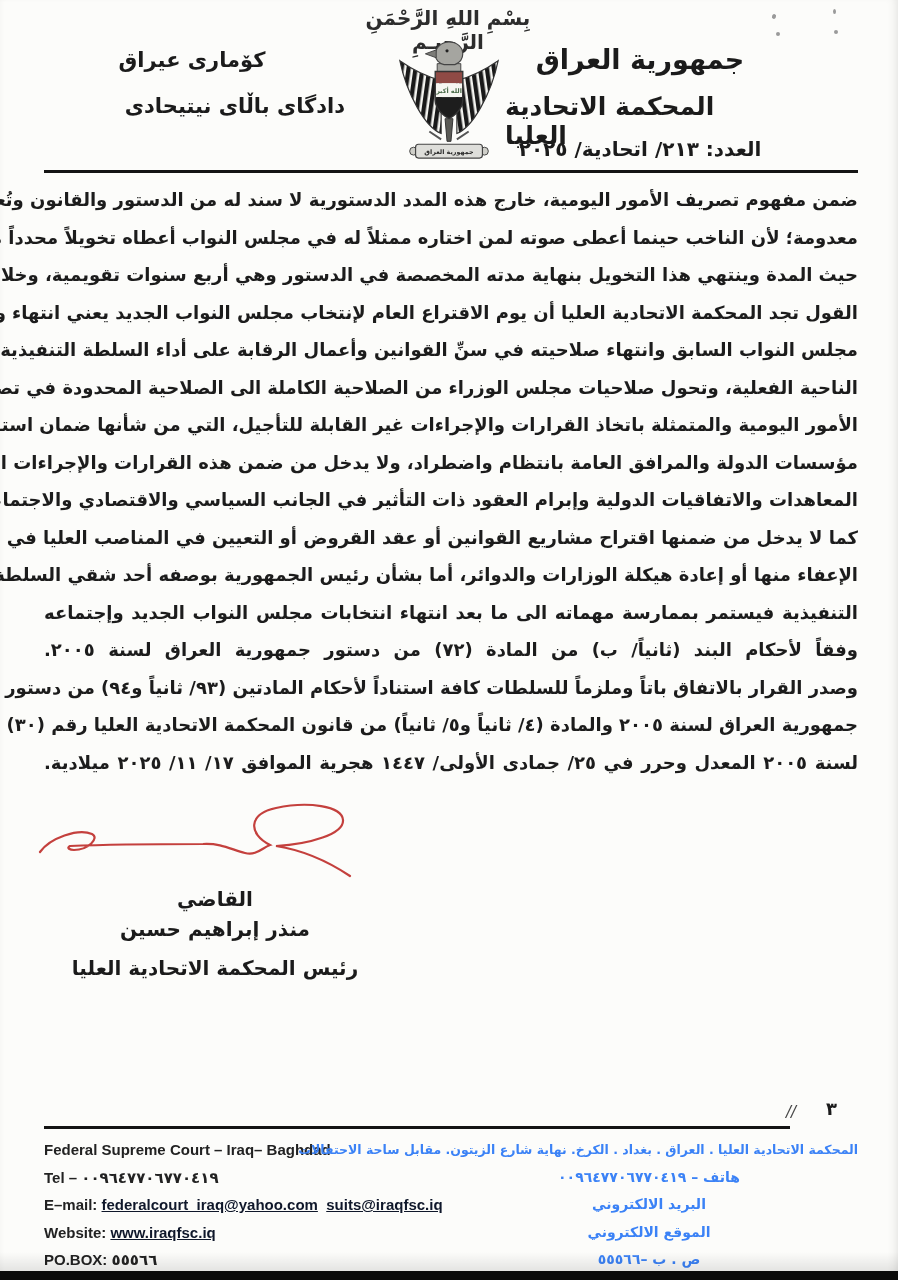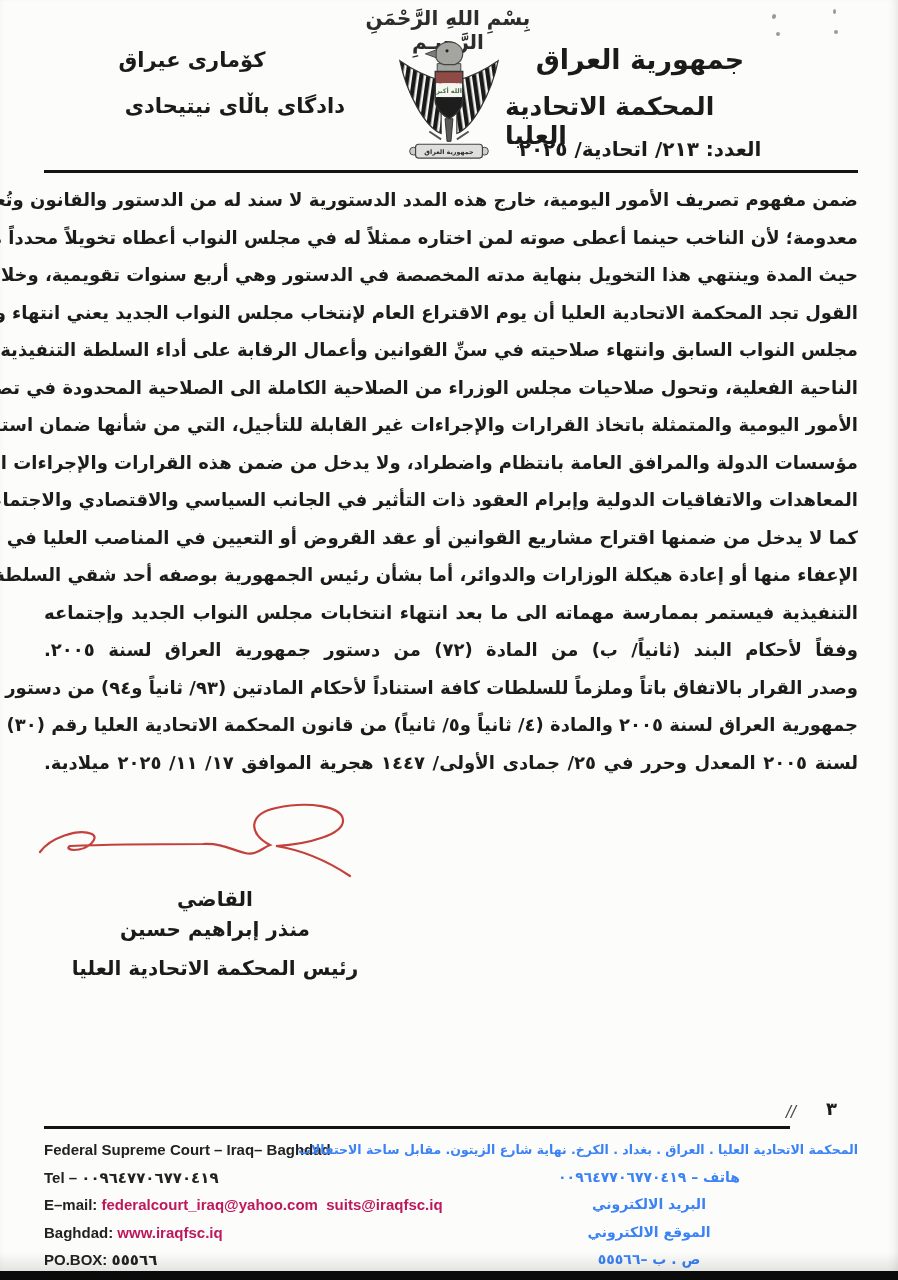--- a/index.html
+++ b/index.html
@@ -40,21 +40,21 @@
     font-size:20px; font-weight:bold;}
   .sig-role{left:50px; top:956px; width:330px; text-align:center; direction:rtl;
     font-size:20px; font-weight:bold;}
   
   .pg-mark{left:786px; top:1103px; font-size:15px; color:#444; font-style:italic;}
   .pg-num{left:826px; top:1098px; font-size:18px; font-weight:bold;}
   .ftr-rule{left:44px; top:1126px; width:746px; height:3px; background:#141414;}
   .ftr-en{left:44px; top:1136px; width:430px; font-family:"Liberation Sans","DejaVu Sans",sans-serif;
     font-size:15px; font-weight:bold; color:#222;}
   .ftr-en .f-row{height:27.5px; line-height:27.5px; white-space:nowrap;}
-  .ftr-en a, .ftr-en .lnk{color:#be185d; }
+  .ftr-en a, .ftr-en .lnk{color:#0f172a; text-decoration:underline;}
   .ftr-ar{left:440px; top:1136px; width:418px; direction:rtl; text-align:center;
     font-size:14px; font-weight:bold; color:#3b82f6;}
   .ftr-ar .f-row{height:27.5px; line-height:27.5px; white-space:nowrap;}
   .ftr-ar .f-row.address{font-size:12.5px;}
   
   .speck{position:absolute; background:#9a9a9a; border-radius:50%;}
   .sp1{left:772px; top:14px; width:4px; height:5px; transform:rotate(20deg);}
   .sp2{left:833px; top:9px;  width:3px; height:5px;}
   .sp3{left:776px; top:32px; width:4px; height:4px;}
   .sp4{left:834px; top:30px; width:4px; height:4px;}
@@ -161,21 +161,21 @@
   <div class="abs sig-name">منذر إبراهيم حسين</div>
 
   <div class="abs pg-mark">//</div>
   <div class="abs pg-num">٣</div>
   <div class="abs ftr-rule"></div>
 
   <div class="abs ftr-en">
     <div class="f-row">Federal Supreme Court – Iraq– Baghdad</div>
     <div class="f-row"><span>Tel – </span><span>٠٠٩٦٤٧٧٠٦٧٧٠٤١٩</span></div>
     <div class="f-row"><span>E–mail: </span><span class="lnk">federalcourt_iraq@yahoo.com</span>&nbsp;&nbsp;<span class="lnk">suits@iraqfsc.iq</span></div>
-    <div class="f-row"><span>Baghdad: </span><span class="lnk">www.iraqfsc.iq</span></div>
+    <div class="f-row"><span>Website: </span><span class="lnk">www.iraqfsc.iq</span></div>
     <div class="f-row"><span>PO.BOX: </span><span>٥٥٥٦٦</span></div>
   </div>
 
   <div class="abs ftr-ar">
     <div class="f-row address">المحكمة الاتحادية العليا . العراق . بغداد . الكرخ. نهاية شارع الزيتون. مقابل ساحة الاحتفالات</div>
     <div class="f-row">هاتف – ٠٠٩٦٤٧٧٠٦٧٧٠٤١٩</div>
     <div class="f-row">البريد الالكتروني</div>
     <div class="f-row">الموقع الالكتروني</div>
     <div class="f-row">ص . ب –٥٥٥٦٦</div>
   </div>

